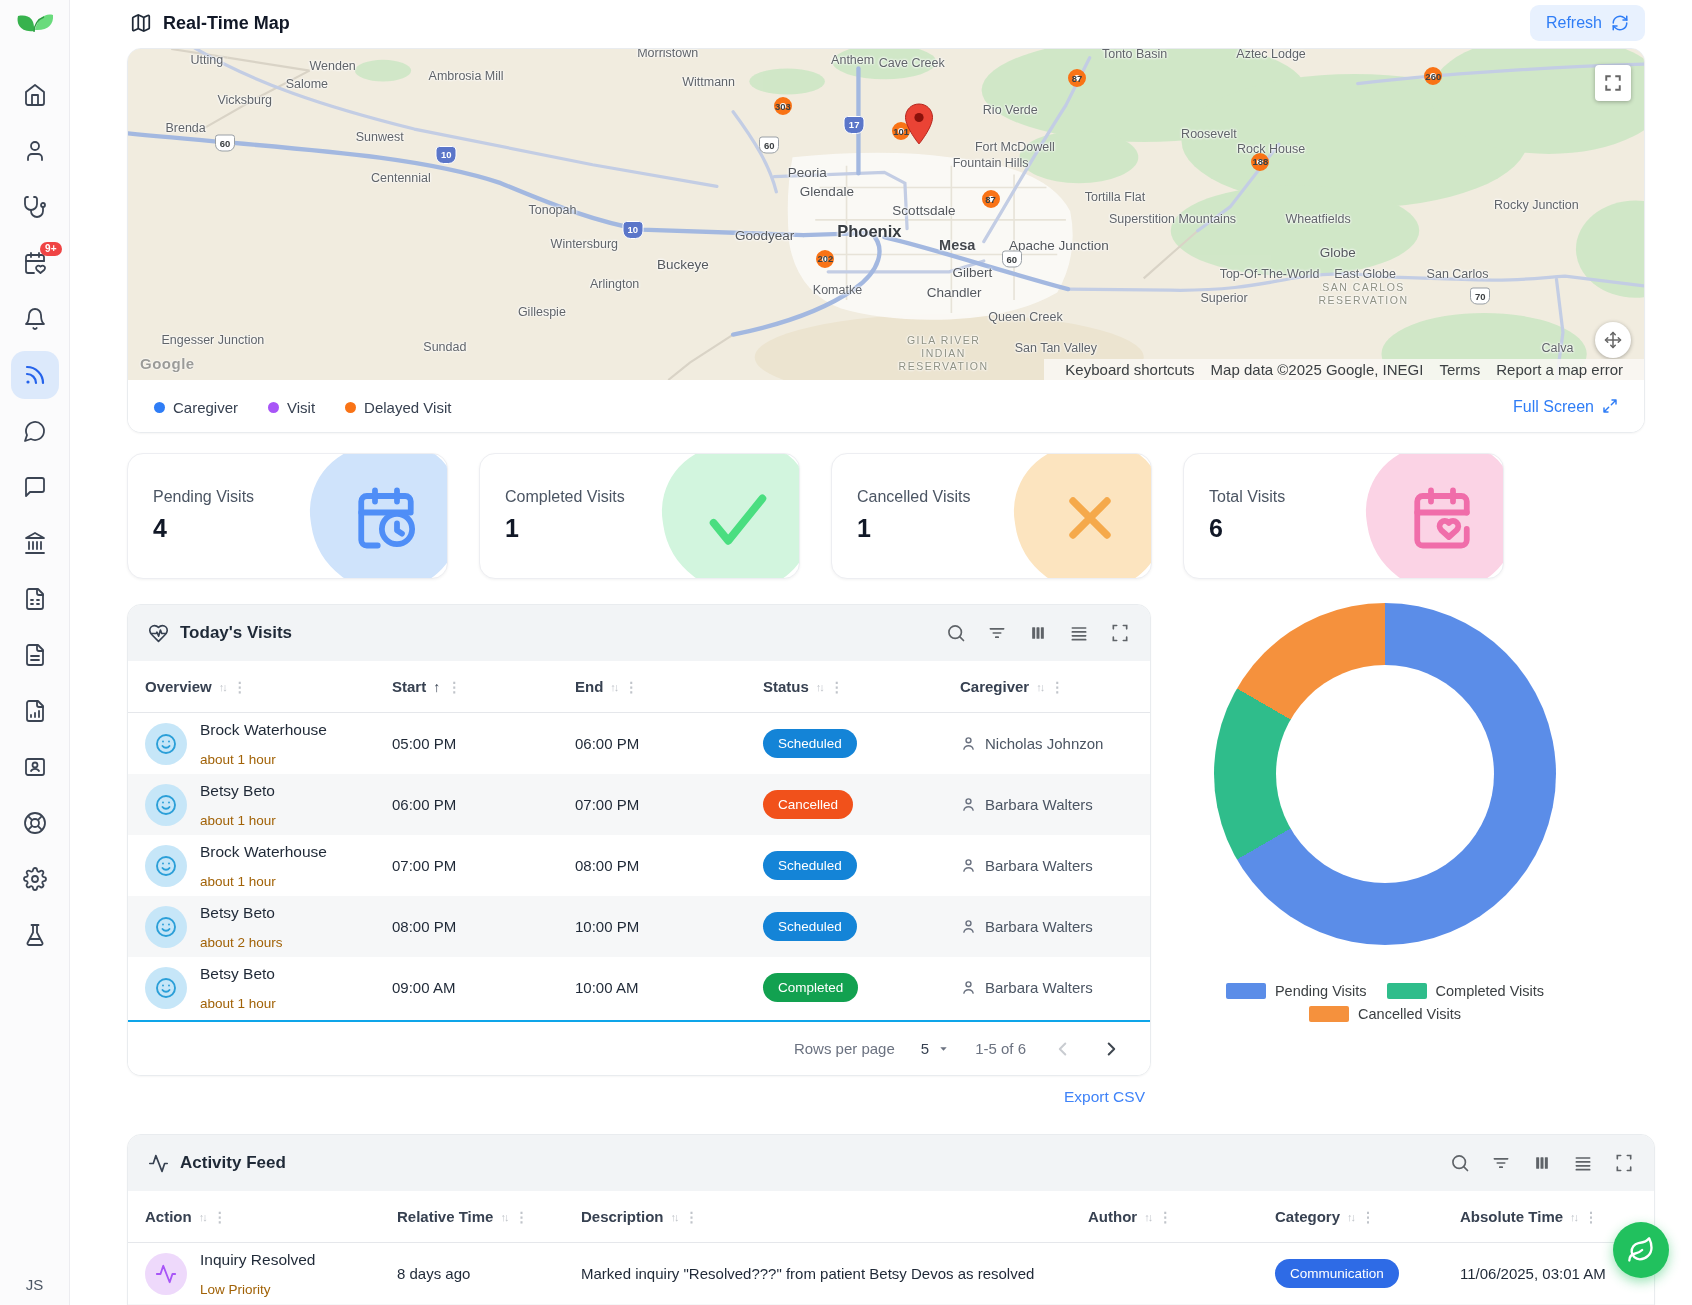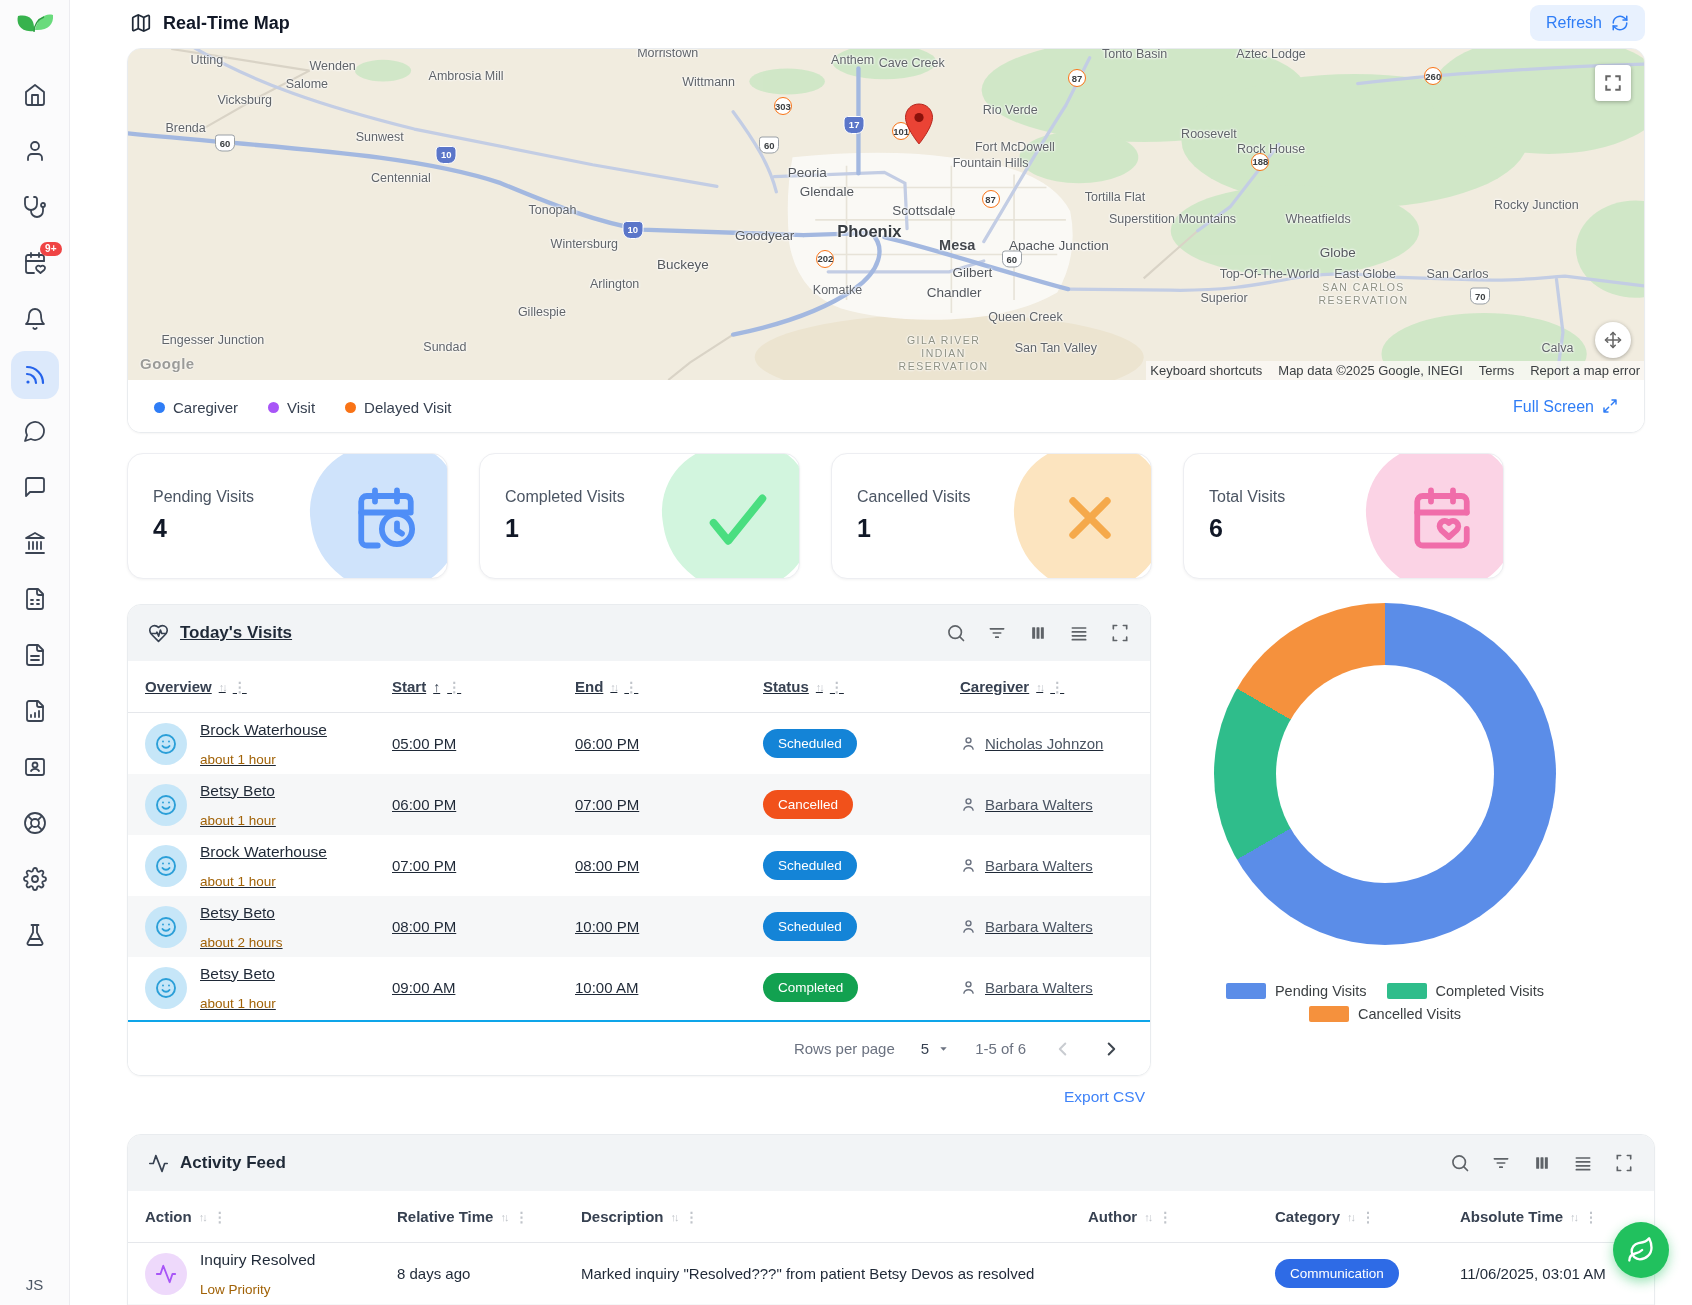--- a/index.html
+++ b/index.html
@@ -38,51 +38,51 @@
     font-size:12.5px; text-shadow:0 0 3px #fff,0 0 3px #fff,0 0 2px #fff; pointer-events:none; }
   .map-label.city  { font-size:16.5px; font-weight:bold; color:#383d42; }
   .map-label.city2 { font-size:14.5px; font-weight:bold; color:#44484d; }
   .map-label.town2 { font-size:13.5px; color:#54585d; }
   .map-label.area  { font-size:10.5px; letter-spacing:1.5px; color:#8f9183; text-transform:uppercase;
     white-space:normal; width:110px; text-align:center; line-height:1.25; }
   .shield { position:absolute; transform:translate(-50%,-50%); font-size:9.5px; font-weight:bold;
     display:flex; align-items:center; justify-content:center; pointer-events:none; }
   .shield.i  { width:21px; height:18px; background:#5b76c9; color:#fff; border-radius:4px 4px 8px 8px; border:1px solid #fff; }
   .shield.us { width:20px; height:17px; background:#fff; color:#3c4043; border:1px solid #9aa0a6; border-radius:3px 3px 7px 7px; }
-  .shield.s  { width:18px; height:18px; background:#fff; color:#3c4043; border:1px solid #f97316; border-radius:50%; }
+  .shield.s  { width:18px; height:18px; background:#fff; color:#3c4043; border:6px solid #f97316; border-radius:50%; }
   .marker { position:absolute; left:52.15%; top:29%; transform:translate(-50%,-100%); }
   .map-ctl { position:absolute; background:#fff; box-shadow:0 1px 4px rgba(0,0,0,.3); color:#666;
     display:flex; align-items:center; justify-content:center; cursor:pointer; }
   .ctl-fullscreen { right:13px; top:16px; width:36px; height:36px; border-radius:4px; }
   .ctl-pan { right:13px; bottom:22px; width:36px; height:36px; border-radius:50%; }
   .google-logo { position:absolute; left:12px; bottom:8px; font-size:15px; font-weight:bold; color:#9b9b98;
     letter-spacing:.5px; text-shadow:0 0 2px #fff,0 0 2px #fff; }
   .attribution { position:absolute; right:0; bottom:0; display:flex; gap:16px; align-items:center;
-    background:rgba(250,248,244,.85); padding:2px 4px; font-size:13px; color:#3c4043; }
+    background:rgba(250,248,244,.85); padding:2px 21px; font-size:15px; color:#3c4043; }
   .map-footer { height:54px; display:flex; align-items:center; gap:30px; padding:0 26px; background:#fff; }
   .legend-item { display:flex; align-items:center; gap:8px; font-size:15px; color:#374151; }
   .legend-dot { width:11px; height:11px; border-radius:50%; }
   .fullscreen-link { margin-left:auto; display:flex; gap:8px; color:#2f7df6;
     font-size:16px; cursor:pointer; }
 
   
   .stats { position:absolute; left:127px; top:453px; display:flex; gap:31px; }
   .stat-card { position:relative; width:321px; height:126px; background:#fff; border:1px solid #edeef2;
     border-radius:16px; box-shadow:0 1px 3px rgba(0,0,0,.05); overflow:hidden; }
   .stat-txt { position:absolute; left:25px; top:34px; }
   .stat-label { font-size:16px; color:#4b5563; }
   .stat-value { font-size:25px; font-weight:bold; color:#111827; margin-top:8px; }
   .stat-blob { position:absolute; right:-14px; top:-10px; width:150px; height:148px;
     border-radius:46% 42% 50% 54%; transform:rotate(-8deg); display:flex; align-items:center; justify-content:center; }
   .stat-blob svg { transform:rotate(8deg); }
 
   
   .data-card { position:absolute; background:#fff; border:1px solid #e9ecef; border-radius:14px;
     overflow:hidden; box-shadow:0 1px 2px rgba(0,0,0,.04); }
-  .visits-card { left:127px; top:604px; width:1024px; height:472px;text-decoration:underline; }
+  .visits-card { left:127px; top:604px; width:1024px; height:472px; }
   .activity-card { left:127px; top:1134px; width:1528px; height:300px; }
   .card-head { height:56px; background:#f2f4f6; display:flex; align-items:center; padding:0 20px; gap:11px; }
   .card-title { font-size:17px; font-weight:bold; color:#1f2937; }
   .toolbar { margin-left:auto; display:flex; align-items:center; gap:21px; color:#5f6368; }
   .toolbar .tb { width:20px; height:20px; cursor:pointer; }
   .thead { display:grid; align-items:center; height:52px; border-bottom:1px solid #e5e7eb;
     font-size:15px; font-weight:bold; color:#374151; background:#fff; }
   .visits-card .thead, .visits-card .trow { grid-template-columns:247px 183px 188px 197px 1fr; padding-left:17px; padding-right:16px; }
   .activity-card .thead, .activity-card .trow { grid-template-columns:252px 184px 507px 187px 185px 1fr; padding-left:17px; padding-right:16px; }
   .th { display:flex; align-items:center; gap:7px; }

